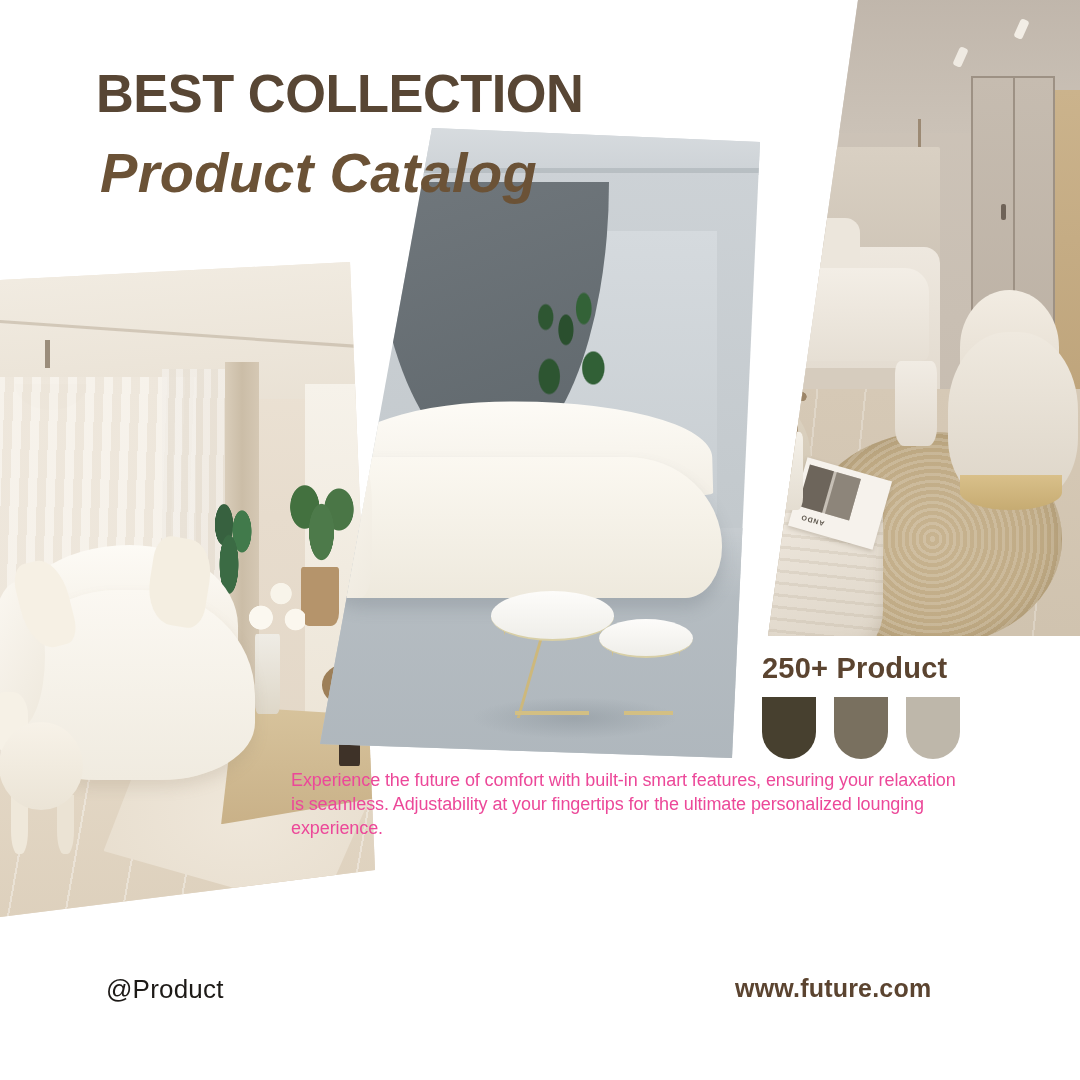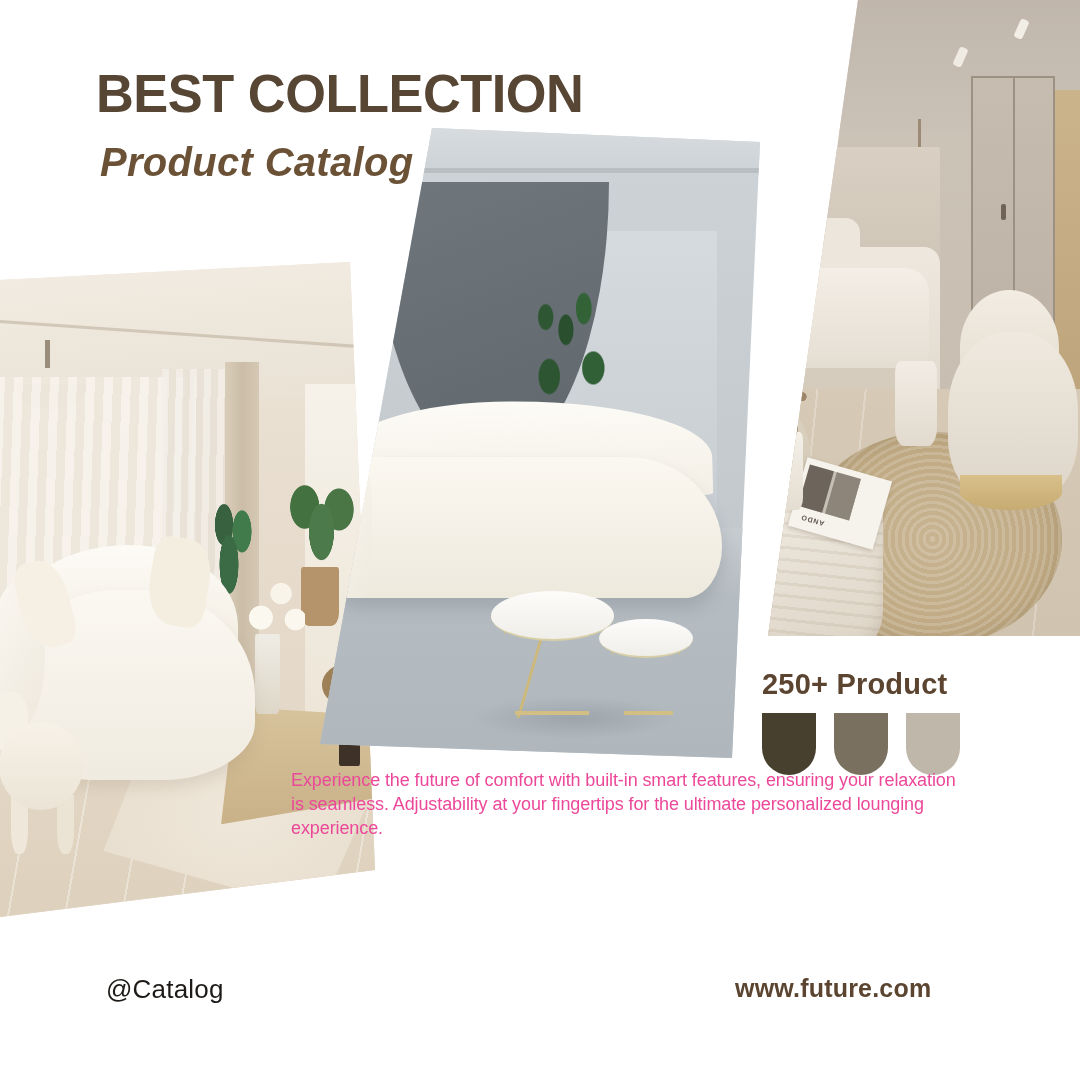--- a/index.html
+++ b/index.html
@@ -14,21 +14,21 @@
   
   #headline{
     position:absolute; left:96px; top:62px;
     font-size:54px; font-weight:bold; letter-spacing:-0.5px;
     color:#584634; z-index:20; white-space:nowrap;
     font-stretch:condensed;
     transform:scaleX(0.97); transform-origin:left center;
   }
   #subhead{
     position:absolute; left:100px; top:140px;
-    font-size:40px; font-weight:bold; font-style:italic;
+    font-size:56px; font-weight:bold; font-style:italic;
     color:#6B5236; z-index:20; white-space:nowrap;
     letter-spacing:0.3px;
   }
 
   
   .panel{ position:absolute; overflow:hidden; z-index:5; }
   .panel .scene{ position:absolute; inset:-6%; }
 
   #panel-left{
     left:0px; top:262px; width:375px; height:655px;
@@ -235,21 +235,21 @@
     transform:rotate(196deg); font-weight:bold; }
   .R-jar{ left:13%; top:66%; width:9%; height:11%;
     background:linear-gradient(180deg,#f4f0e8,#e4ddd1); border-radius:10% 10% 16% 16%; }
   .R-twig{ left:16%; top:56%; width:9%; height:12%;
     background:radial-gradient(circle at 30% 80%,#a08a6e 9%,transparent 10%),
                radial-gradient(circle at 62% 42%,#9c8568 8%,transparent 9%),
                radial-gradient(circle at 44% 16%,#977f61 7%,transparent 8%); }
   .R-twigstem{ left:19%; top:60%; width:2px; height:8%; background:#9a8468; }
 
   
-  #product-block{ position:absolute; left:762px; top:668px; z-index:20; }
+  #product-block{ position:absolute; left:762px; top:652px; z-index:20; }
   #product-count{ font-size:29px; font-weight:bold; color:#5B4430; letter-spacing:.2px; }
   #swatches{ display:flex; gap:18px; margin-top:12px; }
   .swatch{ width:54px; height:62px; border-radius:0 0 27px 27px; }
 
   
   #body-copy{
     position:absolute; left:291px; top:768px; width:680px; z-index:20;
     font-size:18px; line-height:1.34; color:#ec4899; letter-spacing:-0.1px;
   }
 
@@ -371,14 +371,14 @@
   <div id="product-count">250+ Product</div>
   <div id="swatches">
     <div class="swatch" style="background: rgb(71, 64, 47);"></div>
     <div class="swatch" style="background: rgb(121, 112, 95);"></div>
     <div class="swatch" style="background: rgb(190, 183, 170);"></div>
   </div>
 </div>
 
 <p id="body-copy">Experience the future of comfort with built-in smart features, ensuring your relaxation is seamless. Adjustability at your fingertips for the ultimate personalized lounging experience.</p>
 
-<div id="handle">@Catalog</div>
+<div id="handle">@Product</div>
 <div id="website">www.future.com</div>
 
 </body></html>

